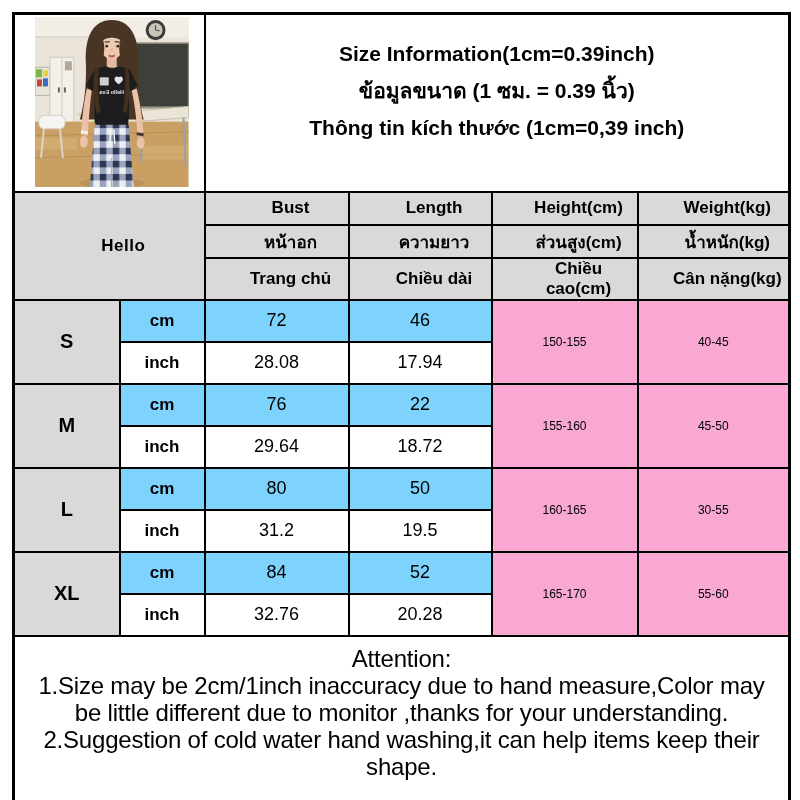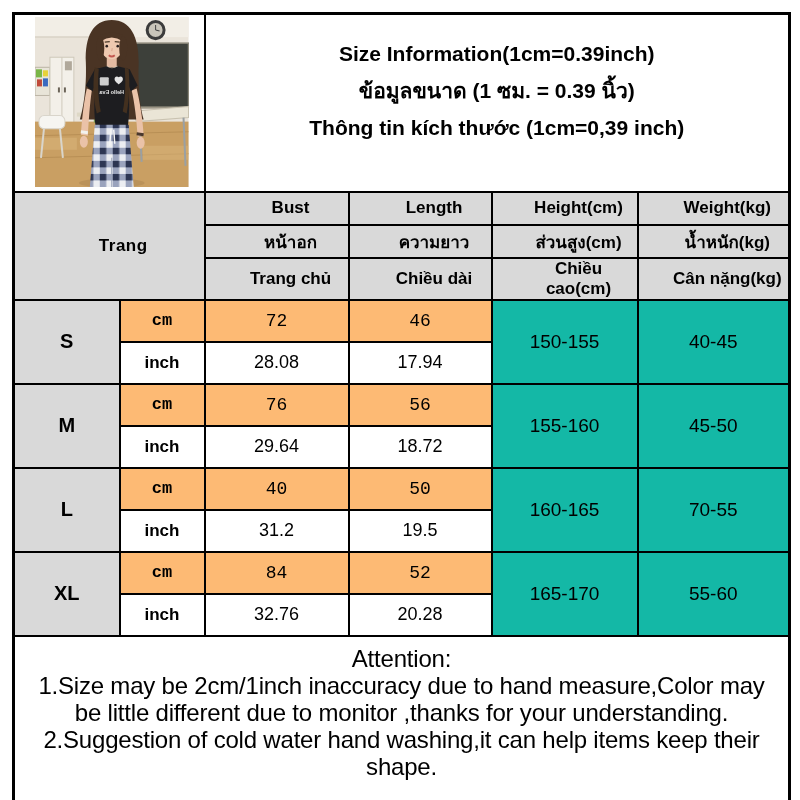--- a/index.html
+++ b/index.html
@@ -18,22 +18,22 @@
   .title-line{font-weight:bold;font-size:21px;line-height:37px;white-space:nowrap;}
   
   tr.header-row{height:33px;}
   tr.header-row td{background:#d9d9d9;font-weight:bold;font-size:17px;padding-left:28px;}
   td.size-head{background:#d9d9d9;font-weight:bold;font-size:34px;letter-spacing:0.5px;}
   
   tr.data-row{height:42px;}
   td.size-letter{background:#d9d9d9;font-weight:bold;font-size:20px;}
   td.unit{font-weight:bold;font-size:17px;}
   td.val{font-weight:normal;font-size:18px;}
-  td.range{background:#14b8a6;font-weight:normal;font-size:19px;margin-top:35px;}
-  tr.cm-row td.unit, tr.cm-row td.val{background:#fdba74;font-family:Liberation Mono, monospace;}
+  td.range{background:#f9a8d4;font-weight:normal;font-size:12px;margin-top:35px;}
+  tr.cm-row td.unit, tr.cm-row td.val{background:#7dd3fc;}
   tr.inch-row td.unit, tr.inch-row td.val{background:#ffffff;margin-left:48px;}
   
   tr.attention-row{height:167px;}
   td.attention-cell{background:#fff;text-align:center;vertical-align:top;
     padding:8px 12px;font-size:24px;line-height:27px;letter-spacing:-0.2px;}
 </style>
 </head>
 <body>
 
 <div class="sheet">
@@ -148,21 +148,21 @@
     <td class="title-cell" colspan="4">
       <div class="title-stack">
         <div class="title-line">Size Information(1cm=0.39inch)</div>
         <div class="title-line">ข้อมูลขนาด (1 ซม. = 0.39 นิ้ว)</div>
         <div class="title-line">Thông tin kích thước (1cm=0,39 inch)</div>
       </div>
     </td>
   </tr>
 
   <tr class="header-row">
-    <td class="size-head" colspan="2" rowspan="3">Trang</td>
+    <td class="size-head" colspan="2" rowspan="3">Hello</td>
     <td>Bust</td>
     <td>Length</td>
     <td>Height(cm)</td>
     <td>Weight(kg)</td>
   </tr>
   <tr class="header-row">
     <td>หน้าอก</td>
     <td>ความยาว</td>
     <td>ส่วนสูง(cm)</td>
     <td>น้ำหนัก(kg)</td>
@@ -185,37 +185,37 @@
   <tr class="data-row inch-row">
     <td class="unit">inch</td>
     <td class="val">28.08</td>
     <td class="val">17.94</td>
   </tr>
 
   <tr class="data-row cm-row">
     <td class="size-letter" rowspan="2">M</td>
     <td class="unit">cm</td>
     <td class="val">76</td>
-    <td class="val">56</td>
+    <td class="val">22</td>
     <td class="range" rowspan="2">155-160</td>
     <td class="range" rowspan="2">45-50</td>
   </tr>
   <tr class="data-row inch-row">
     <td class="unit">inch</td>
     <td class="val">29.64</td>
     <td class="val">18.72</td>
   </tr>
 
   <tr class="data-row cm-row">
     <td class="size-letter" rowspan="2">L</td>
     <td class="unit">cm</td>
-    <td class="val">40</td>
+    <td class="val">80</td>
     <td class="val">50</td>
     <td class="range" rowspan="2">160-165</td>
-    <td class="range" rowspan="2">70-55</td>
+    <td class="range" rowspan="2">30-55</td>
   </tr>
   <tr class="data-row inch-row">
     <td class="unit">inch</td>
     <td class="val">31.2</td>
     <td class="val">19.5</td>
   </tr>
 
   <tr class="data-row cm-row">
     <td class="size-letter" rowspan="2">XL</td>
     <td class="unit">cm</td>

